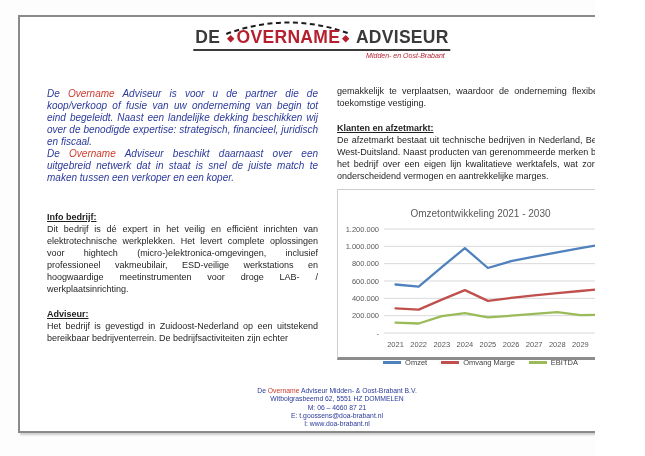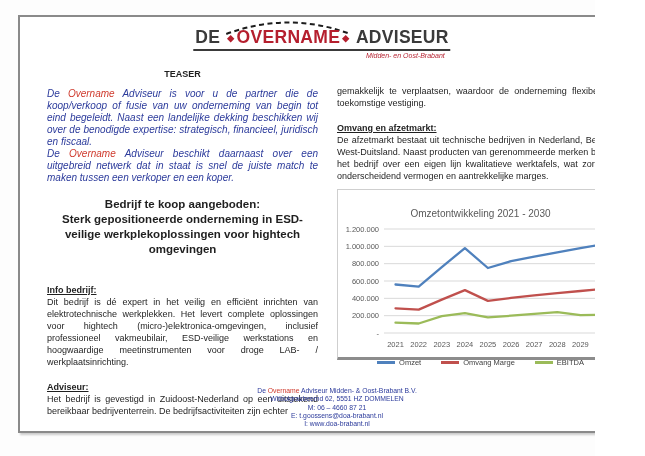--- a/index.html
+++ b/index.html
@@ -38,21 +38,21 @@
   .headline{margin-top:13px;text-align:center;font-weight:bold;font-size:11.5px;line-height:15px;color:var(--ink);}
   .sec-label{font-weight:bold;font-size:9px;line-height:12px;color:var(--ink);text-decoration:underline;}
   .mt14{margin-top:13px;}
   .mt16{margin-top:27px;text-decoration:underline;}
   .mt12{margin-top:11px;}
 
   
   .chart-box{margin-top:7px;width:287px;height:171px;background:#fff;border:1px solid #cfcfcf;
              border-bottom:3px solid #8c8c8c;padding-top:18px;}
   .chart-title{text-align:center;font-size:10px;color:var(--chart-text);margin-bottom:2px;}
-  .chart-legend{display:flex;justify-content:center;gap:20px;align-items:center;margin-top:1px;}
+  .chart-legend{display:flex;justify-content:center;gap:14px;align-items:center;margin-top:1px;}
   .legend-item{display:inline-flex;align-items:center;gap:4px;}
   .legend-swatch{display:inline-block;width:18px;height:2.5px;}
   .legend-label{font-size:7.5px;color:#404040;}
 
   
   .footer{position:absolute;left:27px;top:370px;width:580px;text-align:center;
           font-size:6.8px;line-height:8.3px;color:var(--blue);}
 </style>
 </head>
 <body>
@@ -65,40 +65,35 @@
         <path d="M3,16 Q65,-7 127,16" fill="none" stroke="#1c1c1c" stroke-width="2" stroke-dasharray="5,3.5"></path>
       </svg>
       <div class="wordmark">
         <span class="wm-dark">DE</span>
         <span class="diamond">◆</span><span class="wm-red">OVERNAME</span><span class="diamond">◆</span>
         <span class="wm-dark">ADVISEUR</span>
       </div>
       <div class="logo-sub">Midden- en Oost-Brabant</div>
     </div>
 
-    <div class="teaser">TEASER</div>
 
     <div class="col-left">
       <div class="intro">
         <p><span class="seg-blue">De </span><span class="seg-red">Overname</span><span class="seg-blue"> Adviseur is voor u de partner die de koop/verkoop of fusie van uw onderneming van begin tot eind begeleidt. Naast een landelijke dekking beschikken wij over de benodigde expertise: strategisch, financieel, juridisch en fiscaal.</span></p>
         <p><span class="seg-blue">De </span><span class="seg-red">Overname</span><span class="seg-blue"> Adviseur beschikt daarnaast over een uitgebreid netwerk dat in staat is snel de juiste match te maken tussen een verkoper en een koper.</span></p>
-      </div>
-      <div class="headline">
-        <div>Bedrijf te koop aangeboden:</div>
-        <div>Sterk gepositioneerde onderneming in ESD-veilige werkplekoplossingen voor hightech omgevingen</div>
       </div>
       <div class="sec-label mt16">Info bedrijf:</div>
       <p class="body-p">Dit bedrijf is dé expert in het veilig en efficiënt inrichten van elektrotechnische werkplekken. Het levert complete oplossingen voor hightech (micro-)elektronica-omgevingen, inclusief professioneel vakmeubilair, ESD-veilige werkstations en hoogwaardige meetinstrumenten voor droge LAB- / werkplaatsinrichting.</p>
       <div class="sec-label mt14">Adviseur:</div>
       <p class="body-p">Het bedrijf is gevestigd in Zuidoost-Nederland op een uitstekend bereikbaar bedrijventerrein. De bedrijfsactiviteiten zijn echter</p>
     </div>
 
     <div class="col-right">
       <p class="body-p">gemakkelijk te verplaatsen, waardoor de onderneming flexibel is in toekomstige vestiging.</p>
-      <div class="sec-label mt14">Omvang en afzetmarkt:</div>
+      <div class="sec-label mt14">Klanten en afzetmarkt:</div>
       <p class="body-p">De afzetmarkt bestaat uit technische bedrijven in Nederland, België en West-Duitsland. Naast producten van gerenommeerde merken beschikt het bedrijf over een eigen lijn kwalitatieve werktafels, wat zorgt voor onderscheidend vermogen en aantrekkelijke marges.</p>
 
       <div class="chart-box">
         <div class="chart-title" id="chart-title">Omzetontwikkeling 2021 - 2030</div>
         <svg id="chart-svg" width="285" height="132" viewBox="0 0 285 132">
             <line x1="46" y1="112" x2="277" y2="112" stroke="#d9d9d9" stroke-width="1"></line>
             <text x="41" y="114.6" text-anchor="end" font-size="7.5" fill="#595959" font-family="Liberation Sans, sans-serif">-</text>
             <line x1="46" y1="94.66666666666667" x2="277" y2="94.66666666666667" stroke="#d9d9d9" stroke-width="1"></line>
             <text x="41" y="97.26666666666667" text-anchor="end" font-size="7.5" fill="#595959" font-family="Liberation Sans, sans-serif">200.000</text>
             <line x1="46" y1="77.33333333333334" x2="277" y2="77.33333333333334" stroke="#d9d9d9" stroke-width="1"></line>

